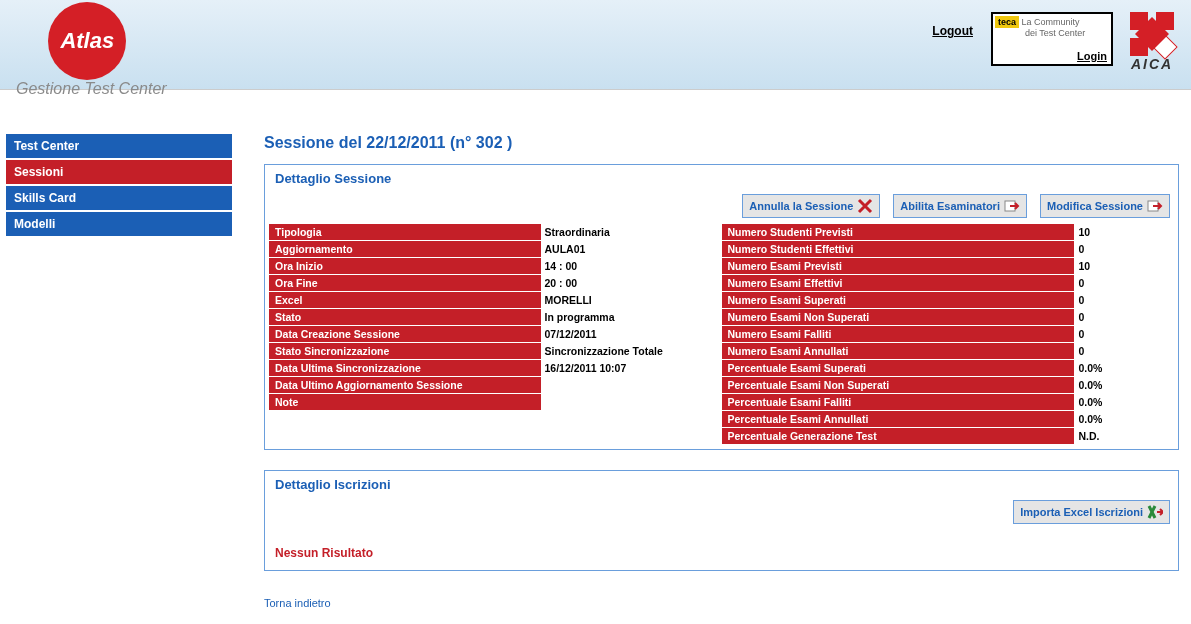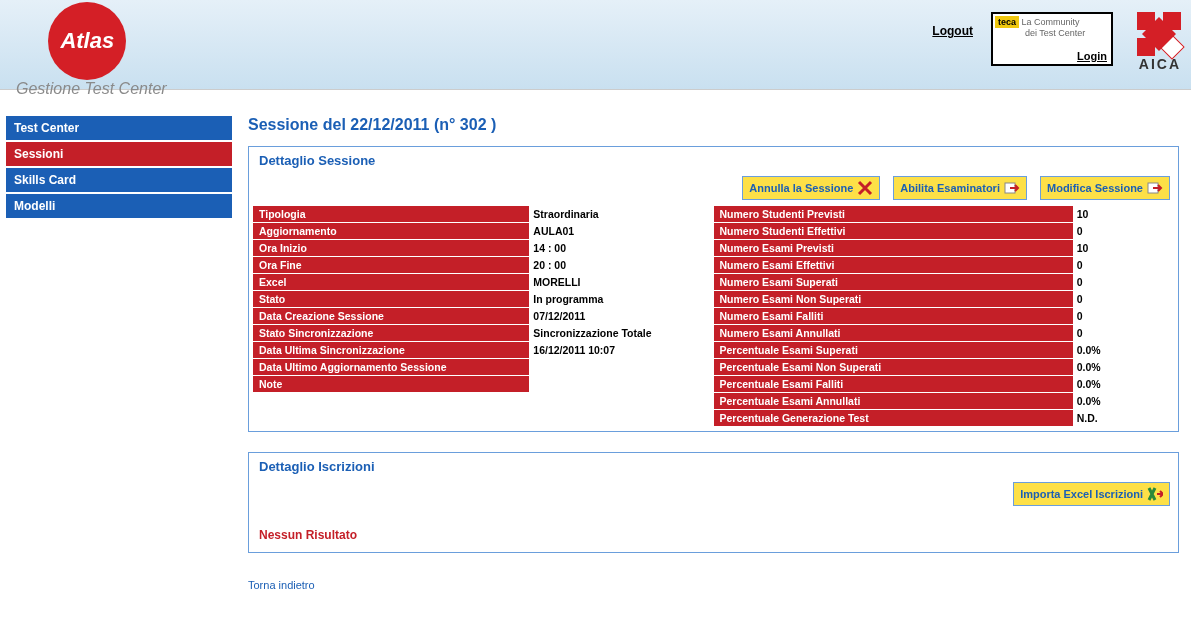--- a/index.html
+++ b/index.html
@@ -9,38 +9,38 @@
   .logo-area { position: absolute; left: 8px; top: 2px; display: flex; align-items: center; flex-direction: column; }
   .atlas-circle { width: 78px; height: 78px; background: #d41f26; border-radius: 50%; display:flex; align-items:center; justify-content:center; color:#fff; font-size:22px; font-weight:bold; font-style:italic; }
   .atlas-sub { font-size: 16px; color: #8a8a8a; font-style: italic; margin-left: 8px; }
   
   .header-right { position: absolute; right: 10px; top: 12px; display:flex; align-items:flex-start; gap:10px; }
   .logout-link { font-weight: bold; color:#000; text-decoration: underline; font-size:12px; margin-top:12px; margin-right:8px;}
   .teca-box { border: 2px solid #000; width: 122px; height: 54px; background:#fff; padding:2px; font-size:9px; position:relative;}
   .teca-box .teca-tag { background:#f0c80f; color:#000; font-weight:bold; padding:1px 3px; display:inline-block;}
   .teca-box .teca-txt { color:#666; line-height:1.1;}
   .teca-box .login { position:absolute; bottom:2px; right:4px; font-weight:bold; text-decoration:underline; color:#000; font-size:11px;}
-  .aica-logo { width:58px; height:60px; display:flex; flex-direction:column; align-items:flex-end;}
+  .aica-logo { width:58px; height:60px; display:flex; flex-direction:column; align-items:center;font-style:italic;}
   .aica-shape { width:44px; height:44px; position:relative;}
   .aica-shape .sq { position:absolute; width:18px; height:18px; background:#d41f26;}
   .aica-text { font-size:14px; font-weight:bold; color:#333; letter-spacing:2px;}
 
-  .content-wrap { display:flex; padding-top: 26px;}
+  .content-wrap { display:flex; padding-top: 44px; gap: 16px;}
   .sidebar { width: 238px; padding:0 6px 0 6px;}
   .side-item { background:#1b5fb5; color:#fff; font-weight:bold; border-bottom:2px solid #fff; padding:5px 8px; font-size:12px; cursor:pointer;}
   .side-item.active { background:#c41f28; }
   
   .main { flex:1; padding:0 12px 0 10px; }
   .page-title { color:#1b5fb5; font-weight:bold; font-size:16px; margin-bottom:12px;}
   
   .panel { border:1px solid #6a9edc; margin-bottom:20px; padding:0;}
   .panel-title { color:#1b5fb5; font-weight:bold; font-size:13px; padding:6px 10px 4px 10px;}
   
   .action-row { text-align:right; padding:4px 8px 6px 8px;}
-  .action-btn { display:inline-flex; align-items:center; gap:4px; border:1px solid #6a9edc; background:#fde047; color:#1b5fb5; font-weight:bold; font-size:11px; padding:3px 6px; margin-left:10px; cursor:pointer;}
+  .action-btn { display:inline-flex; align-items:center; gap:4px; border:1px solid #6a9edc; background:#e5e5e5; color:#1b5fb5; font-weight:bold; font-size:11px; padding:3px 6px; margin-left:10px; cursor:pointer;}
   .action-btn svg { width:16px; height:16px;}
   
   .detail-grid { display:flex; gap:0; padding:0 4px 4px 4px;}
   .detail-col { flex:1;}
   .drow { display:flex; border-bottom:1px solid #fff; height:17px; align-items:center;}
   .dlabel { background:#c41f28; color:#fff; font-weight:bold; font-size:10.5px; padding:0 6px; flex:0 0 60%; height:100%; display:flex; align-items:center;}
   .dval { background:#fff; color:#000; font-weight:bold; font-size:10.5px; padding:0 4px; flex:1;}
   .detail-col.right .dlabel { flex:0 0 78%;}
   
   .no-result { color:#c41f28; font-weight:bold; font-size:12px; padding:16px 10px 10px 10px;}

